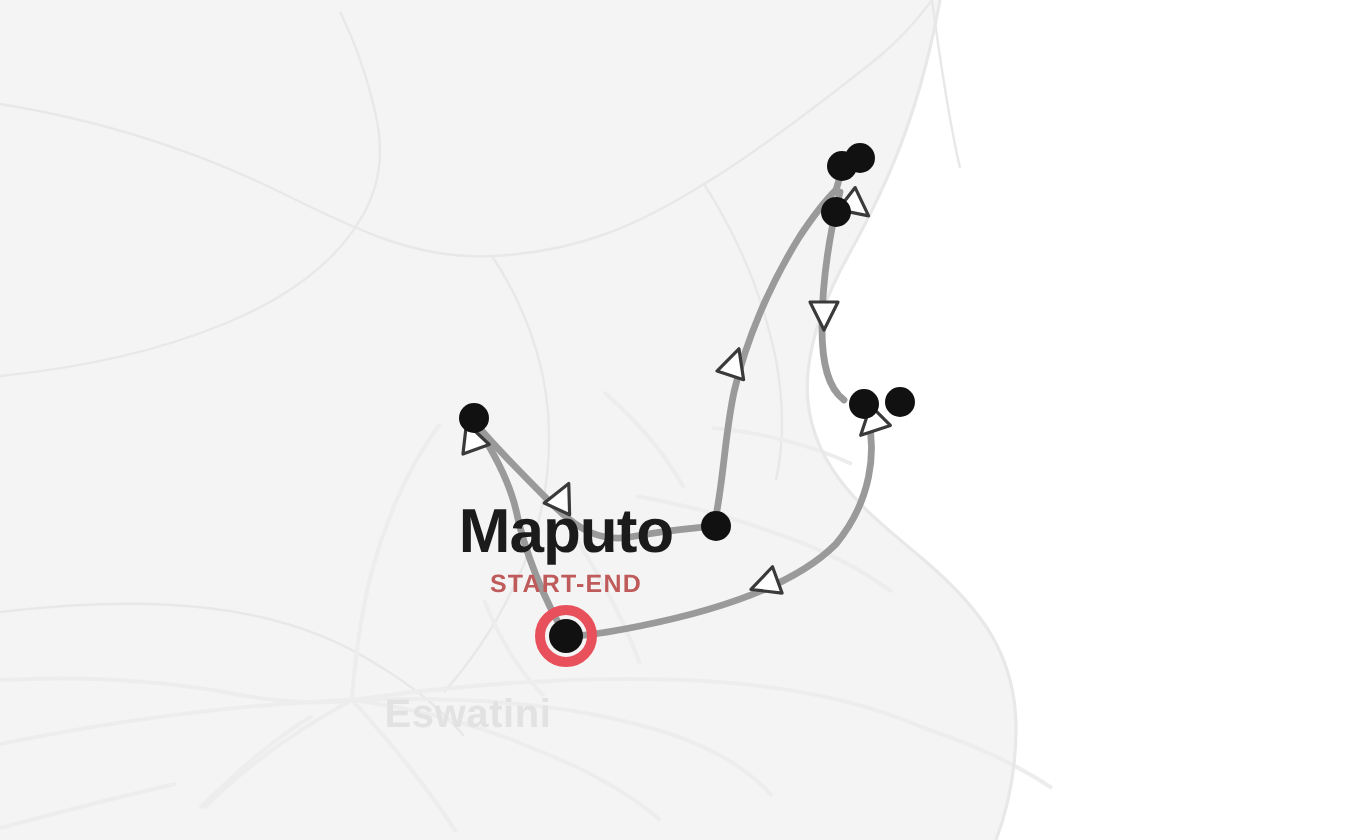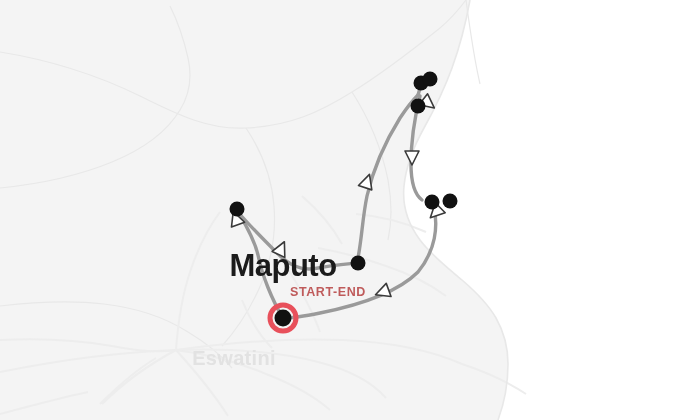--- a/index.html
+++ b/index.html
@@ -132,15 +132,15 @@
     <g id="start-group">
         <circle cx="283" cy="318" r="13" fill="none" stroke="#e8505b" stroke-width="5"></circle>
         <circle cx="283" cy="318" r="8.5" fill="#111111"></circle>
       </g>
   </svg>
 
   <div class="label" id="country-label" style="left: 234px; top: 358px; color: rgb(226, 226, 226);">Eswatini</div>
 
   <div class="label" id="city-label" style="left: 283px; top: 266px; color: rgb(27, 27, 27);">Maputo</div>
 
-  <div class="label" id="startend-label" style="left: 283px; top: 292px; color: rgb(191, 91, 91); margin-left: 45px;">START-END</div>
+  <div class="label" id="startend-label" style="left: 283px; top: 292px; color: rgb(191, 91, 91);">START-END</div>
 
 </div>
 
 </body></html>

